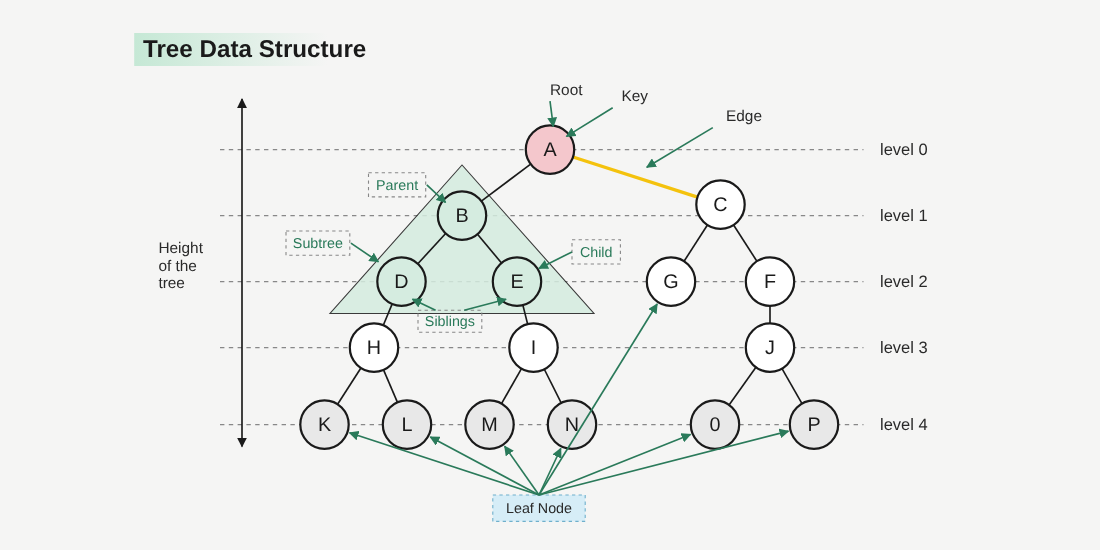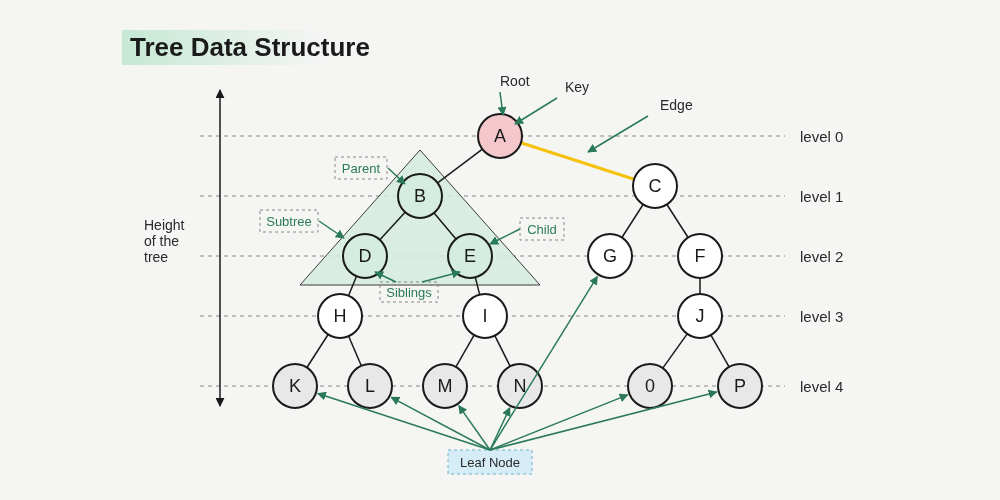--- a/index.html
+++ b/index.html
@@ -8,21 +8,21 @@
     font-family: -apple-system, Segoe UI, Helvetica, Arial, sans-serif;
     width: 1000px;
     height: 500px;
     position: relative;
     overflow: hidden;
   }
   .title {
     position: absolute;
     top: 30px;
     left: 122px;
-    font-size: 26px;
+    font-size: 22px;
     font-weight: 800;
     color: #1a1a1a;
     background: linear-gradient(to right, #c5e8d5, #f5f5f4 70%);
     padding: 2px 40px 2px 8px;
   }
   svg.canvas {
     position: absolute;
     top: 0; left: 0;
     width: 1000px; height: 500px;
   }

